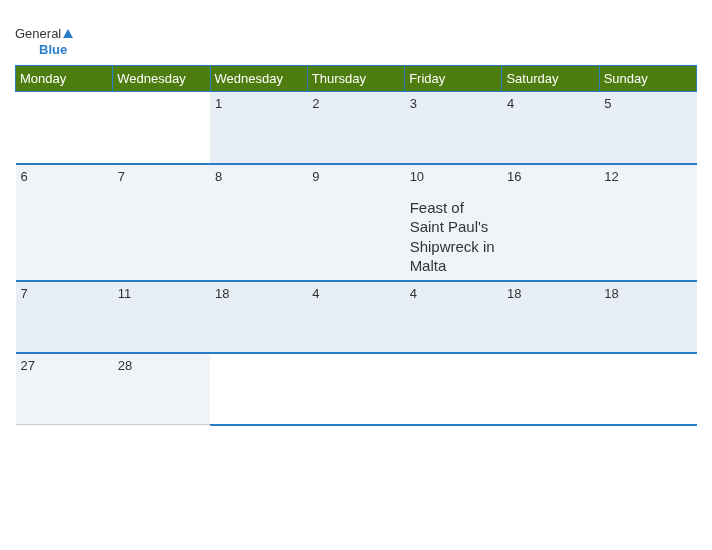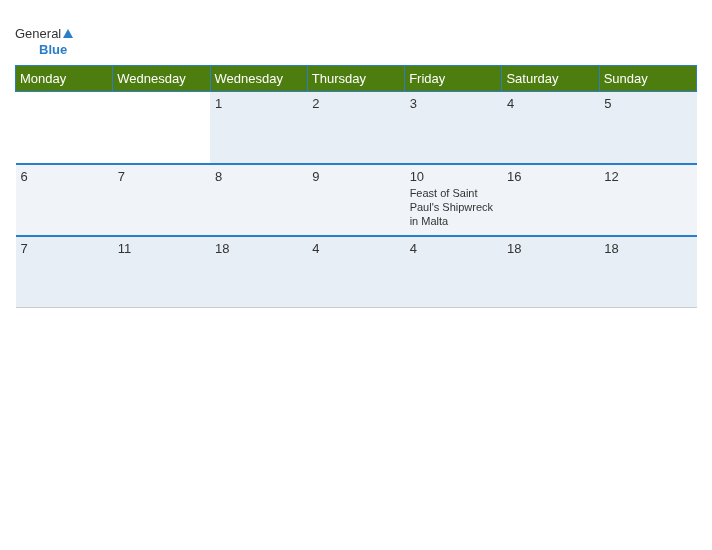--- a/index.html
+++ b/index.html
@@ -72,24 +72,24 @@
       border-bottom: 2px solid #2a7ec8;
       background: inherit;
     }
     .day-number {
       display: block;
       font-size: 13px;
       color: #333;
       margin-bottom: 2px;
     }
     .event {
-      font-size: 11px;
+      font-size: 15px;
       color: #333;
       line-height: 1.3;
-      margin-top: 2px;
+      margin-top: 14px;
     }
     .empty-cell {
       background: #fff !important;
     }
     .last-row td {
       height: 60px;
     }
     tbody tr:last-child td {
       border-bottom: 1px solid #ccc;
     }
@@ -186,15 +186,28 @@
           <td>
             <span class="day-number">4</span>
           </td>
           <td>
             <span class="day-number">18</span>
           </td>
           <td>
             <span class="day-number">18</span>
           </td>
         </tr>
+        <tr class="last-row">
+          <td>
+            <span class="day-number">27</span>
+          </td>
+          <td>
+            <span class="day-number">28</span>
+          </td>
+          <td class="empty-cell" style="background: rgb(255, 255, 255); border-bottom: 2px solid rgb(42, 126, 200);"></td>
+          <td class="empty-cell" style="background: rgb(255, 255, 255); border-bottom: 2px solid rgb(42, 126, 200);"></td>
+          <td class="empty-cell" style="background: rgb(255, 255, 255); border-bottom: 2px solid rgb(42, 126, 200);"></td>
+          <td class="empty-cell" style="background: rgb(255, 255, 255); border-bottom: 2px solid rgb(42, 126, 200);"></td>
+          <td class="empty-cell" style="background: rgb(255, 255, 255); border-bottom: 2px solid rgb(42, 126, 200);"></td>
+        </tr>
       </tbody>
   </table>
 </div>
 
 </body></html>

